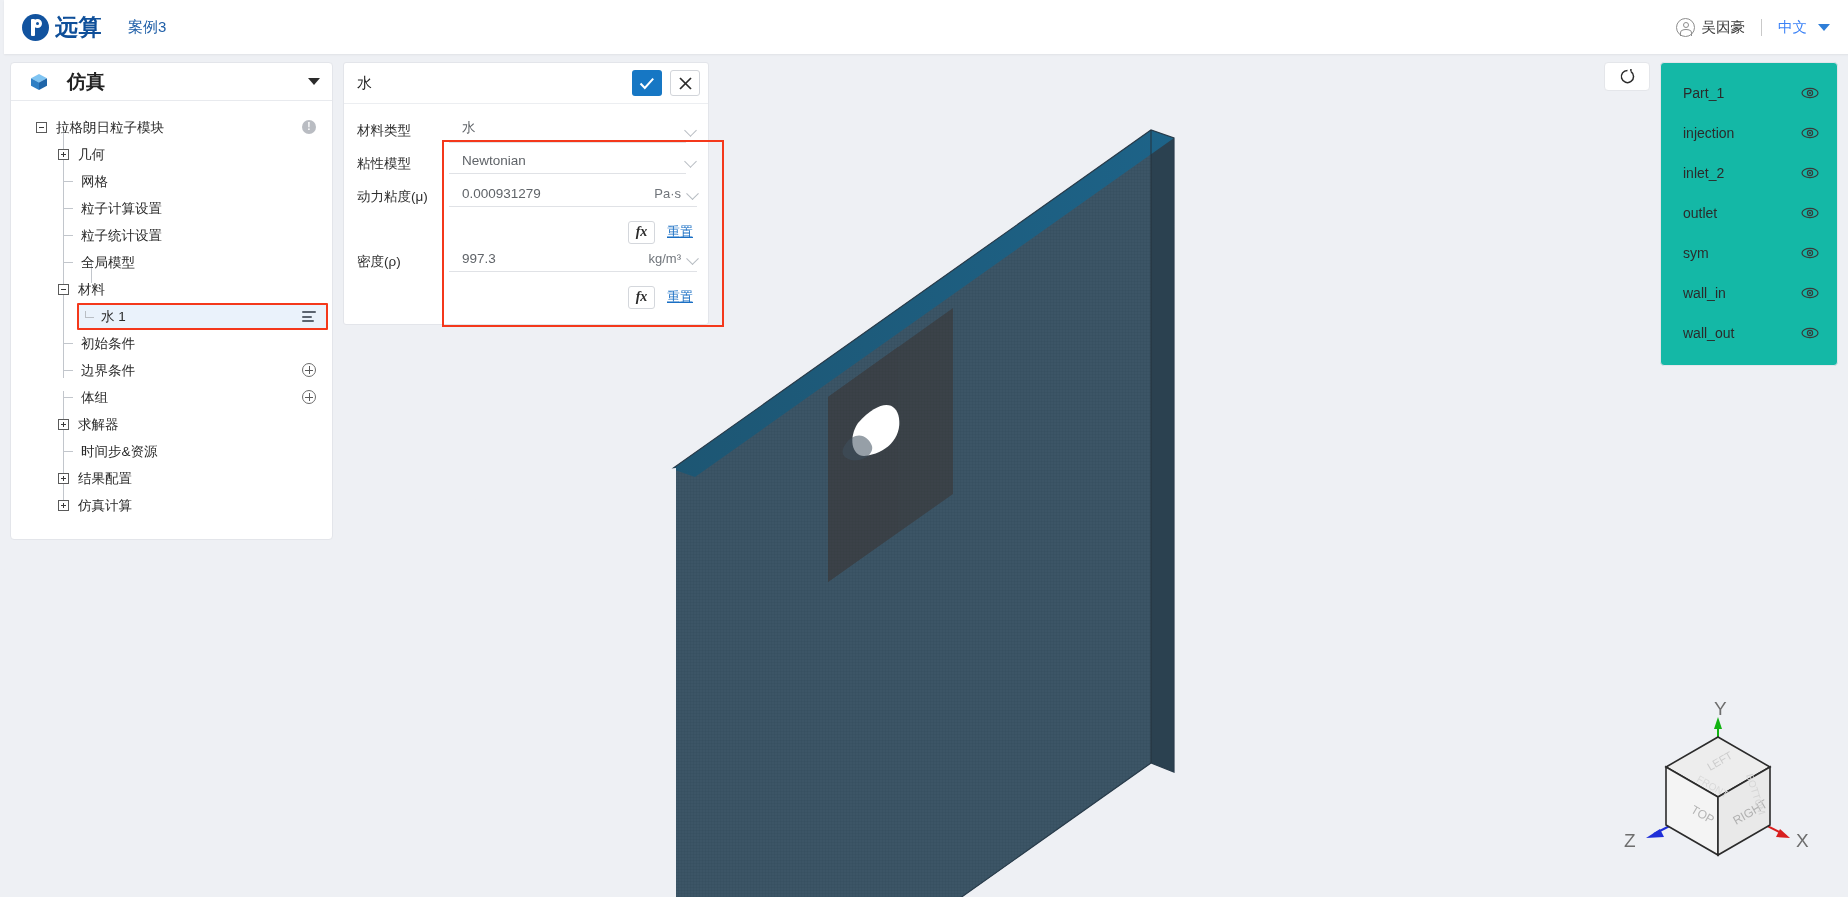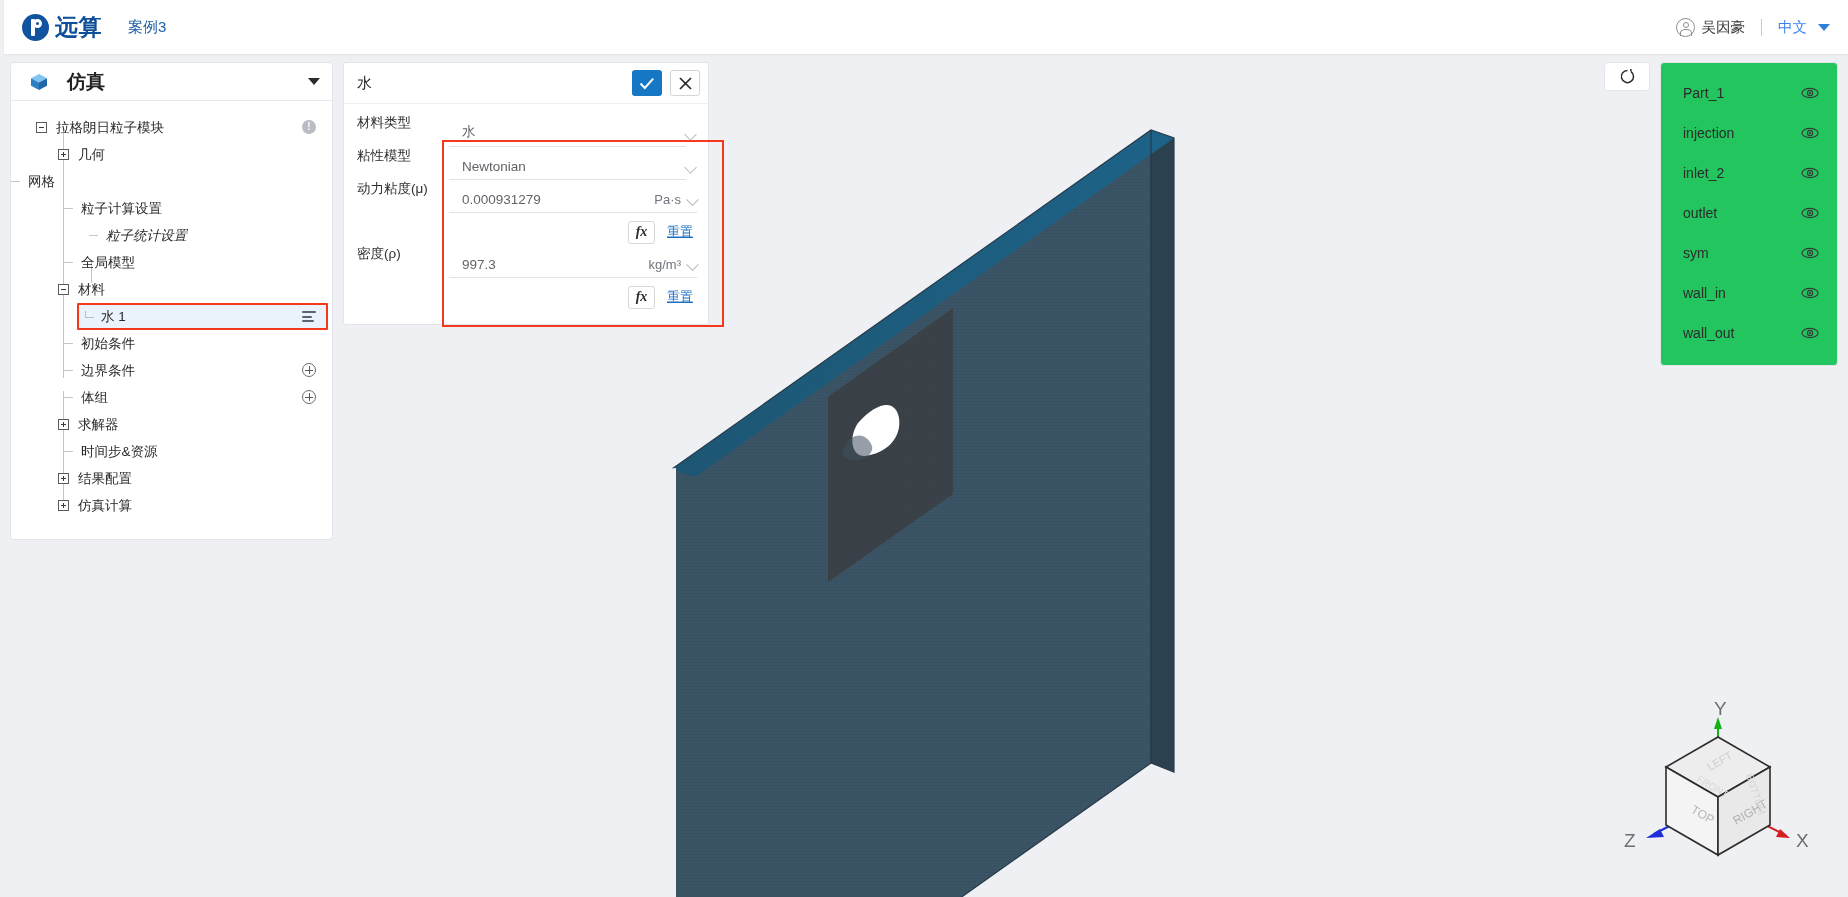--- a/index.html
+++ b/index.html
@@ -171,21 +171,21 @@
   }
   .btn-cancel {
     width: 30px; height: 26px; background: #fff; border: 1px solid #d2d5da; border-radius: 3px;
     display: flex; align-items: center; justify-content: center;
   }
   .mp-body { padding: 10px 0 14px 0; position: relative; min-height: 175px; }
   .redbox {
     position: absolute; left: 98px; top: 36px; width: 282px; height: 187px;
     border: 2.5px solid #f4381b; pointer-events: none; z-index: 5;
   }
-  .frow { display: flex; height: 33px; padding-left: 13px; }
+  .frow { display: flex; align-items: center; height: 33px; padding-left: 13px; }
   .flabel { width: 92px; font-size: 13.5px; color: #2f2f2f; flex: none; }
   .fctrl { flex: 1; display: flex; align-items: flex-end; padding-right: 11px; }
   .fval {
     flex: 1; font-size: 13.5px; color: #606469;
     border-bottom: 1px solid #e0e2e6; padding: 0 0 5px 13px;
   }
   .unitbox {
     width: 62px; display: flex; align-items: flex-end; justify-content: flex-end;
     gap: 7px; border-bottom: 1px solid #e0e2e6; padding-bottom: 5px;
   }
@@ -208,21 +208,21 @@
     font-family: "Liberation Serif", serif; font-style: italic; font-weight: 700;
     font-size: 14px; color: #2b2b2b;
   }
   .reset-link {
     font-size: 13px; color: #1a6fc4; text-decoration: underline; width: 30px;
   }
 
   
   .parts {
     position: absolute; right: 10px; top: 62px; width: 178px;
-    background: #22c55e; border: 1px solid #e3e5ea; border-radius: 4px;
+    background: #14b8a6; border: 1px solid #e3e5ea; border-radius: 4px;
     padding: 10px 0 12px 0; z-index: 25;
   }
   .part-row {
     height: 40px; display: flex; align-items: center; padding: 0 18px 0 22px;
     font-size: 14px; color: #2b2b2b;
   }
   .eye {
     margin-left: auto; width: 18px; height: 18px; position: relative; flex: none;
   }
   .reset-view-btn {
@@ -367,31 +367,31 @@
         <span class="box-toggle"></span>
         <span class="lbl" style="margin-left:9px;">拉格朗日粒子模块</span>
         <span class="info-ico" style="top:6px;">!</span>
       </div>
 
       <div class="trow" style="padding-left:47px;">
         <span class="box-toggle plus"></span>
         <span class="lbl" style="margin-left:9px;">几何</span>
       </div>
 
-      <div class="trow" style="">
+      <div class="trow" style="padding-left:53px;">
         <span class="stub"></span>
         <span class="lbl" style="margin-left:6px;">网格</span>
       </div>
 
       <div class="trow" style="padding-left:53px;">
         <span class="stub"></span>
         <span class="lbl" style="margin-left:6px;">粒子计算设置</span>
       </div>
 
-      <div class="trow" style="padding-left:78px;font-style:italic;">
+      <div class="trow" style="padding-left:53px;">
         <span class="stub"></span>
         <span class="lbl" style="margin-left:6px;">粒子统计设置</span>
       </div>
 
       <div class="trow" style="padding-left:53px;">
         <span class="stub"></span>
         <span class="lbl" style="margin-left:6px;">全局模型</span>
       </div>
 
       <div class="trow" style="padding-left:47px;">

